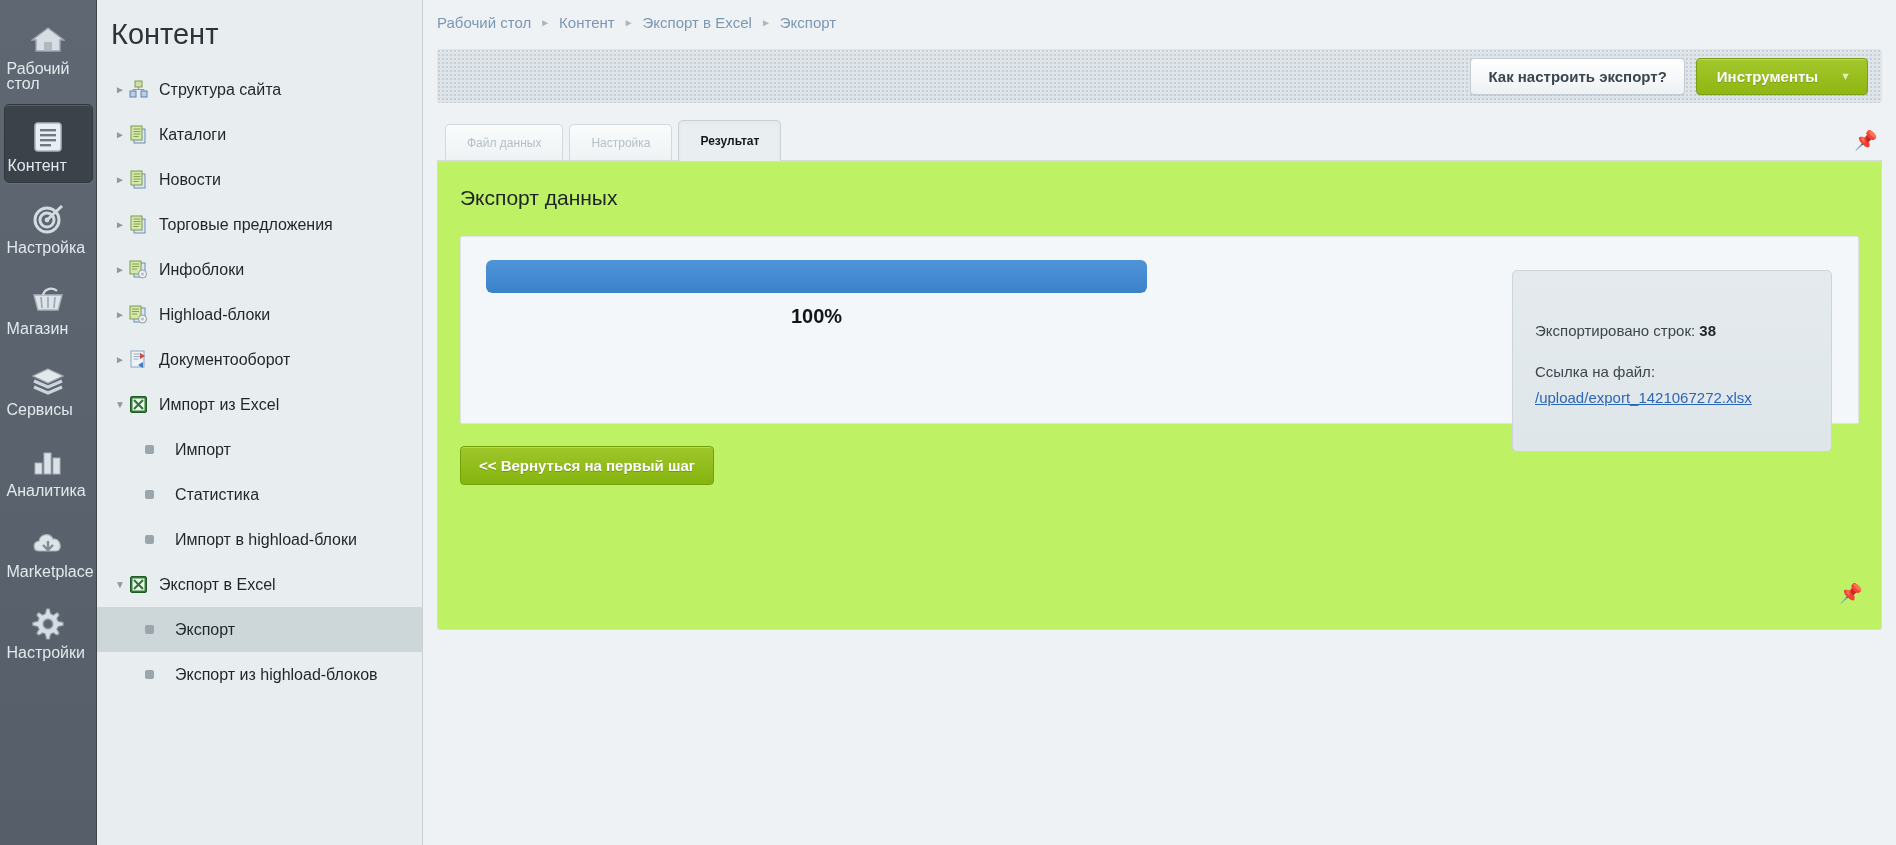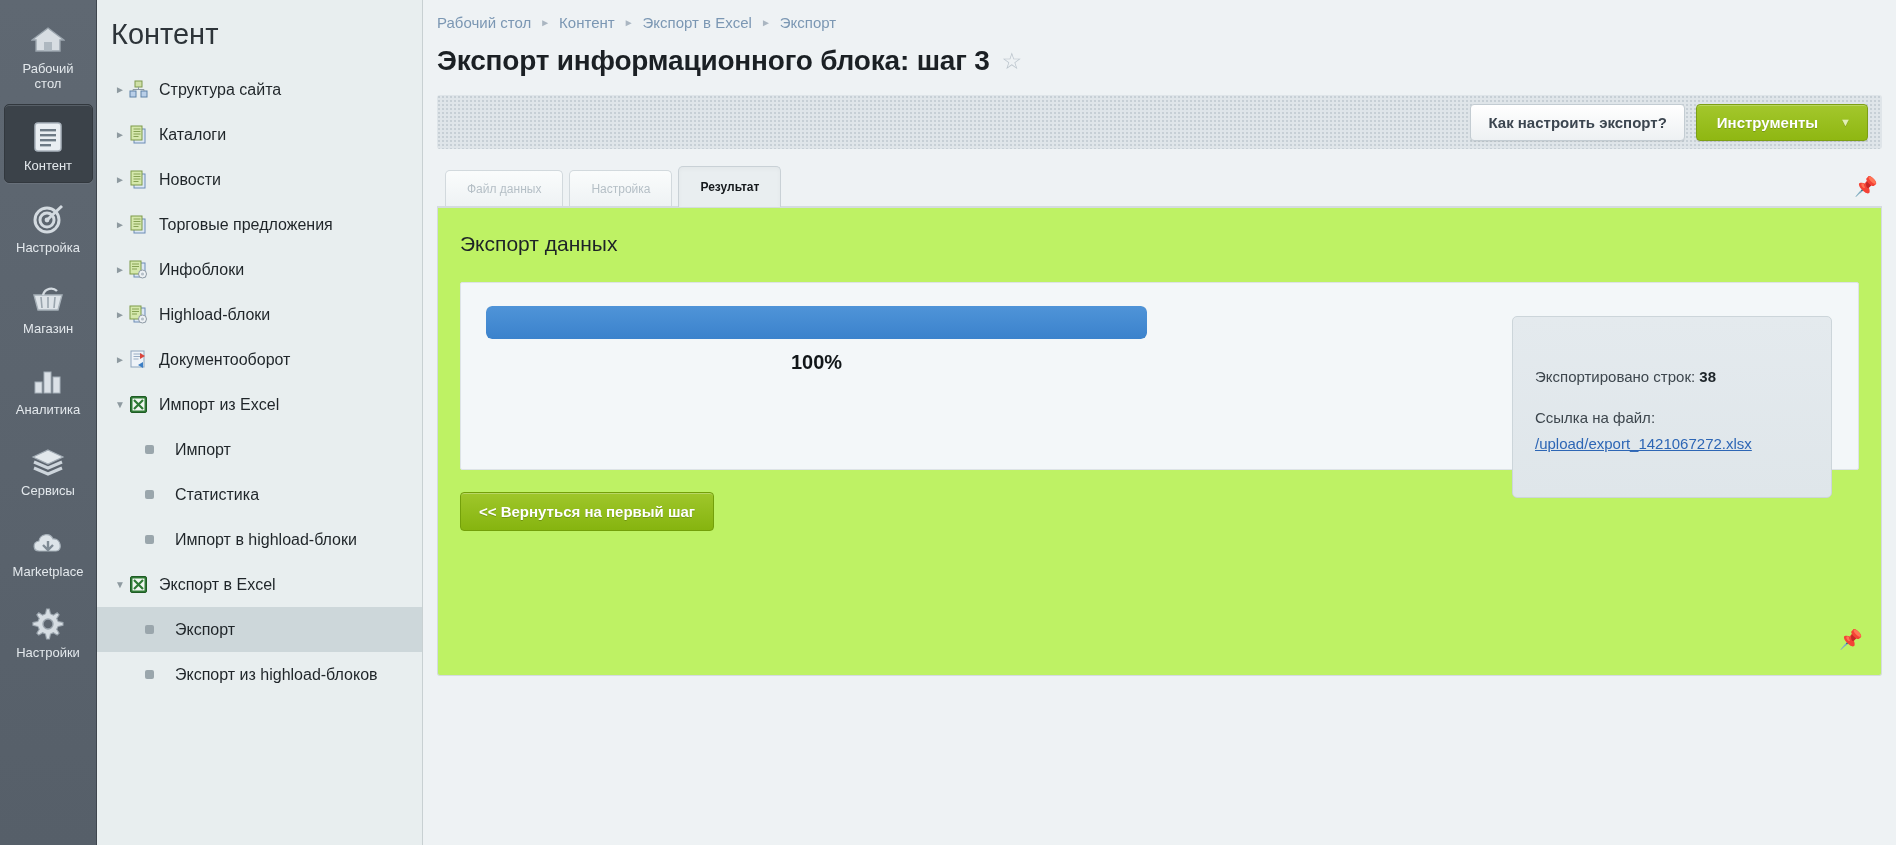--- a/index.html
+++ b/index.html
@@ -18,23 +18,23 @@
     background: #5d6670;
     background-image: linear-gradient(180deg, #5f6872 0%, #565f69 100%);
     border-right: 1px solid #3f464e;
     padding-top: 8px;
     position: relative;
     z-index: 5;
   }
   .rail-item {
     width: 89px; margin: 0 auto 4px auto;
     padding: 11px 0 9px 0;
-    text-align: center;
+    text-align: left;
     color: #e3e8ec;
-    font-size: 13px;
+    font-size: 16px;
     line-height: 15px;
     border-radius: 5px;
     cursor: pointer;
     user-select: none;
   }
   .rail-item.active {
     background: #3b4249;
     box-shadow: inset 0 1px 0 #565e66, 0 1px 0 rgba(255,255,255,.07);
     border: 1px solid #32383e;
   }
@@ -282,37 +282,37 @@
           <svg width="34" height="28" viewBox="0 0 34 28">
             <path d="M3 9 L31 9 L27 24 L7 24 Z" fill="#dde3e8" stroke="#a7b1b9" stroke-width="1.4"></path>
             <path d="M10 11 L11 22 M17 11 L17 22 M24 11 L23 22" stroke="#9aa5ae" stroke-width="1.6"></path>
             <path d="M12 9 C14 2 22 1 26 5" stroke="#d3dae0" stroke-width="2.4" fill="none"></path>
           </svg>
         </div>
         <span class="rail-label" style="white-space: pre-line;">Магазин</span>
       </div>
       <div class="rail-item">
         <div class="rail-ico">
+          <svg width="34" height="28" viewBox="0 0 34 28">
+            <path d="M17 2 L32 9 L17 16 L2 9 Z" fill="#e2e8ec" stroke="#a3adb6" stroke-width="1.2"></path>
+            <path d="M3 14 L17 20 L31 14" fill="none" stroke="#cdd5dc" stroke-width="3"></path>
+            <path d="M3 20 L17 26 L31 20" fill="none" stroke="#cdd5dc" stroke-width="3"></path>
+          </svg>
+        </div>
+        <span class="rail-label" style="white-space: pre-line;">Сервисы</span>
+      </div>
+      <div class="rail-item">
+        <div class="rail-ico">
           <svg width="32" height="28" viewBox="0 0 32 28">
             <rect x="3" y="15" width="7" height="11" fill="#dbe1e7" stroke="#a6b0b9"></rect>
             <rect x="12" y="5" width="7" height="21" fill="#dbe1e7" stroke="#a6b0b9"></rect>
             <rect x="21" y="10" width="7" height="16" fill="#dbe1e7" stroke="#a6b0b9"></rect>
           </svg>
         </div>
         <span class="rail-label" style="white-space: pre-line;">Аналитика</span>
-      </div>
-      <div class="rail-item">
-        <div class="rail-ico">
-          <svg width="34" height="28" viewBox="0 0 34 28">
-            <path d="M17 2 L32 9 L17 16 L2 9 Z" fill="#e2e8ec" stroke="#a3adb6" stroke-width="1.2"></path>
-            <path d="M3 14 L17 20 L31 14" fill="none" stroke="#cdd5dc" stroke-width="3"></path>
-            <path d="M3 20 L17 26 L31 20" fill="none" stroke="#cdd5dc" stroke-width="3"></path>
-          </svg>
-        </div>
-        <span class="rail-label" style="white-space: pre-line;">Сервисы</span>
       </div>
       <div class="rail-item">
         <div class="rail-ico">
           <svg width="36" height="28" viewBox="0 0 36 28">
             <path d="M9 22 C3 22 2 13 9 12 C10 5 20 3 23 10 C31 9 33 22 26 22 Z" fill="#dde4e9" stroke="#a7b1ba" stroke-width="1.2"></path>
             <path d="M18 12 L18 20 M13 16 L18 21 L23 16" stroke="#7f8b95" stroke-width="2.4" fill="none"></path>
           </svg>
         </div>
         <span class="rail-label" style="white-space: pre-line;">Marketplace</span>
       </div>
@@ -473,24 +473,20 @@
     <div class="bread" id="breadcrumb">
         <a>Рабочий стол</a>
         <span class="sep">►</span>
         <a>Контент</a>
         <span class="sep">►</span>
         <a>Экспорт в Excel</a>
         <span class="sep">►</span>
         <a>Экспорт</a>
       </div>
 
-    <div class="page-title-row">
-      <h1 class="page-title">Экспорт информационного блока: шаг 3</h1>
-      <span class="star">☆</span>
-    </div>
 
     <div class="toolbar">
       <button class="btn-white">Как настроить экспорт?</button>
       <button class="btn-green">
         <span>Инструменты</span>
         <span class="caret">▼</span>
       </button>
     </div>
 
     <div class="tabs-wrap">

